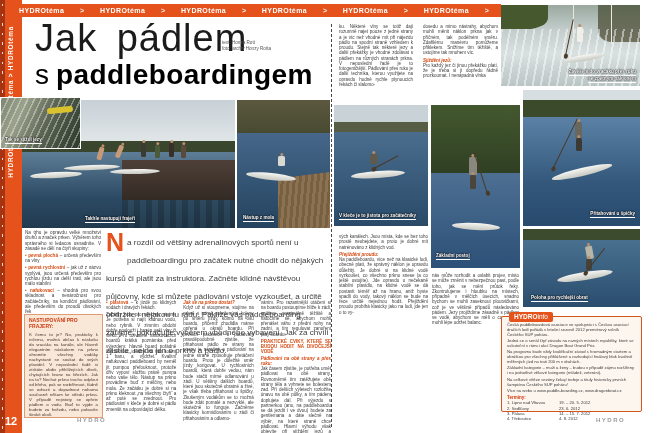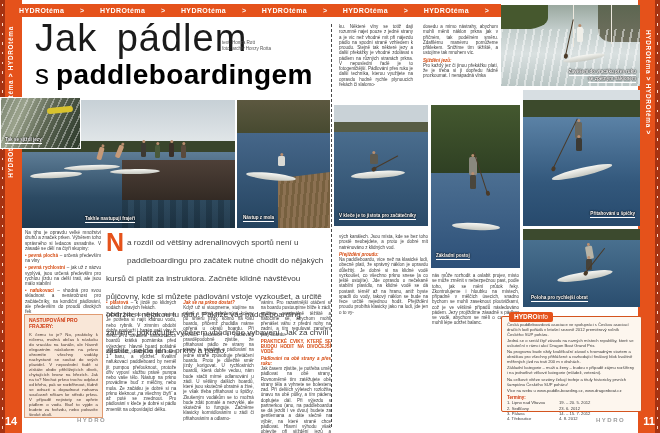--- a/index.html
+++ b/index.html
@@ -147,28 +147,23 @@
   #logoR{left:596px;top:417px;}
 </style>
 </head>
 <body>
 
 <div id="spread">
 
   <div class="rail left">
     <div class="edge"></div>
     <div class="vlabel">HYDROtéma   &gt;   HYDROtéma   &gt;   HYDROtéma</div>
-    <div class="pnum">14</div>
-  </div>
-
-  <div class="rail right">
-    <div class="edge"></div>
-    <div class="vlabel">HYDROtéma   &gt;   HYDROtéma   &gt;</div>
-    <div class="pnum">11</div>
-  </div>
+    <div class="pnum">12</div>
+  </div>
+
 
   <div class="topbar">
     <span class="tb-item">HYDROtéma</span>
     <span class="tb-sep">&gt;</span>
     <span class="tb-item">HYDROtéma</span>
     <span class="tb-sep">&gt;</span>
     <span class="tb-item">HYDROtéma</span>
     <span class="tb-sep">&gt;</span>
     <span class="tb-item">HYDROtéma</span>
     <span class="tb-sep">&gt;</span>

